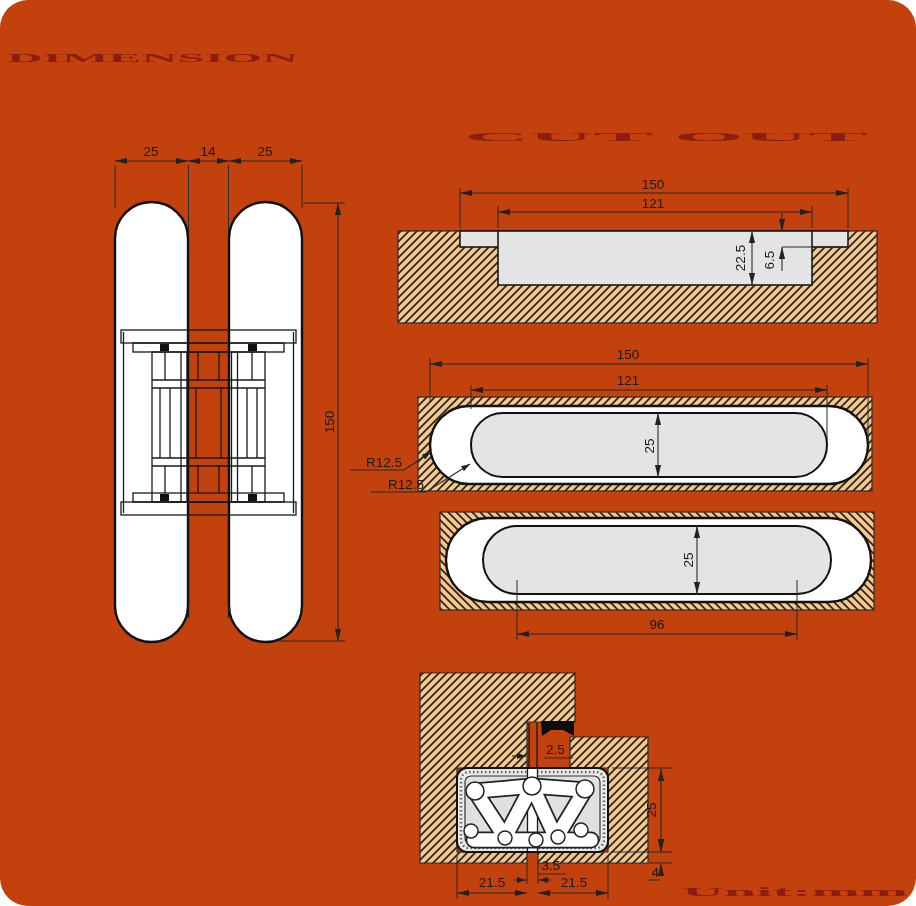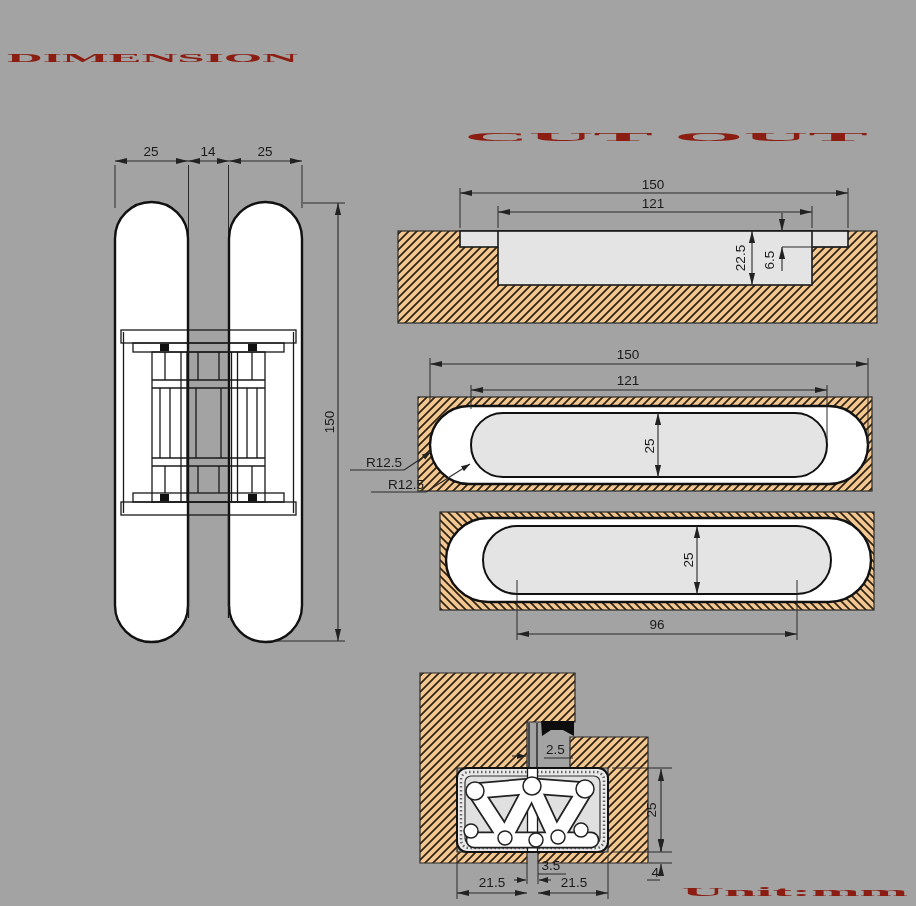--- a/index.html
+++ b/index.html
@@ -1,16 +1,16 @@
 <!DOCTYPE html>
 <html><head>
 <meta charset="utf-8">
 <style>
   html,body{margin:0;padding:0;background:#ffffff;}
-  .stage{position:relative;width:916px;height:906px;background:#a3a3a3;overflow:hidden;}
+  .stage{position:relative;width:916px;height:906px;background:#c2410c;overflow:hidden;border-radius:28px;}
   svg{display:block;}
   text{font-family:"Liberation Sans","DejaVu Sans",sans-serif;font-size:13.5px;fill:#1a1a1a;}
   .title{font-family:"Liberation Serif","DejaVu Serif",serif;font-weight:bold;fill:#8b1d12;}
   .dim{font-size:13.5px;}
   .dimline{stroke:#2a2a2a;stroke-width:1.1;fill:none;}
   .extline{stroke:#2a2a2a;stroke-width:1;fill:none;}
   .bold{stroke:#111;stroke-width:2.4;fill:#ffffff;}
   .med{stroke:#1a1a1a;stroke-width:1.3;fill:none;}
   .gray{fill:#e4e4e4;stroke:#1a1a1a;stroke-width:1.6;}
   .wood{stroke:#2a2a2a;stroke-width:1.2;}

